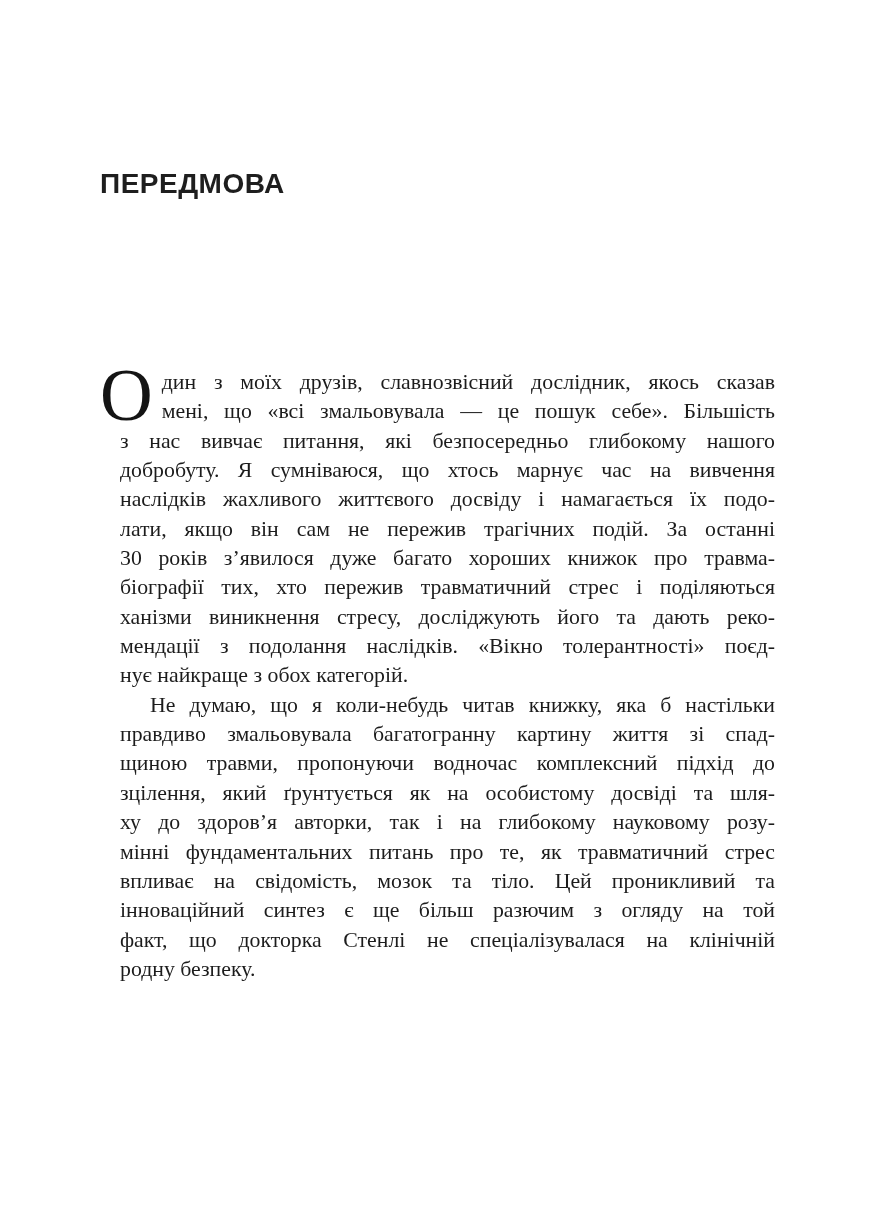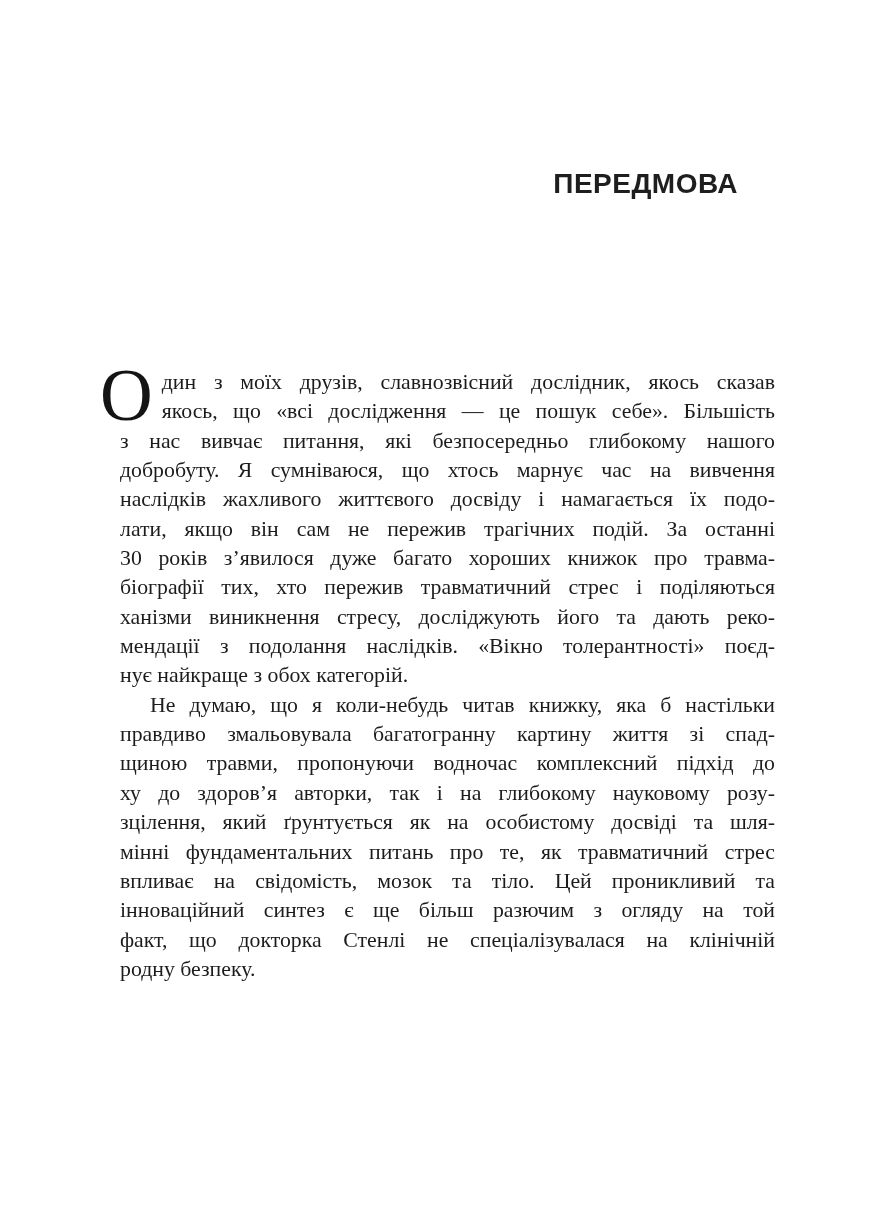--- a/index.html
+++ b/index.html
@@ -11,21 +11,21 @@
     position: relative;
     box-sizing: border-box;
     width: 875px;
     height: 1223px;
     background: #ffffff;
     padding: 166px 100px 0 100px;
     overflow: hidden;
   }
   .chapter-title {
     margin: 0 37px 0 0; 
-    text-align: right;
+    text-align: left;
     font-family: "Liberation Sans", sans-serif;
     font-weight: 700;
     font-size: 28px;
     line-height: 36px;
     letter-spacing: 0.5px;
     color: #1e1e1e;
   }
   .body-text {
     margin-top: 166px;
     font-family: "Liberation Serif", "DejaVu Serif", serif;
@@ -61,40 +61,40 @@
 
 <div class="page">
   <h1 class="chapter-title">ПЕРЕДМОВА</h1>
 
   <div class="body-text">
 
     <section class="paragraph">
       <span class="dropcap">О</span>
       <div class="lines">
           <div class="line">дин з моїх друзів, славнозвісний дослідник, якось сказав</div>
-          <div class="line">якось, що «всі дослідження — це пошук себе». Більшість</div>
+          <div class="line">мені, що «всі змальовувала — це пошук себе». Більшість</div>
           <div class="line">з нас вивчає питання, які безпосередньо глибокому нашого</div>
           <div class="line">добробуту. Я сумніваюся, що хтось марнує час на вивчення</div>
           <div class="line">наслідків жахливого життєвого досвіду і намагається їх подо-</div>
           <div class="line">лати, якщо він сам не пережив трагічних подій. За останні</div>
           <div class="line">30 років з’явилося дуже багато хороших книжок про травма-</div>
           <div class="line">біографії тих, хто пережив травматичний стрес і поділяються</div>
           <div class="line">ханізми виникнення стресу, досліджують його та дають реко-</div>
           <div class="line">мендації з подолання наслідків. «Вікно толерантності» поєд-</div>
           <div class="line line-last">нує найкраще з обох категорій.</div>
         </div>
     </section>
 
     <section class="paragraph">
       <div class="lines">
           <div class="line line-indent">Не думаю, що я коли-небудь читав книжку, яка б настільки</div>
           <div class="line">правдиво змальовувала багатогранну картину життя зі спад-</div>
           <div class="line">щиною травми, пропонуючи водночас комплексний підхід до</div>
+          <div class="line">зцілення, який ґрунтується як на особистому досвіді та шля-</div>
           <div class="line">ху до здоров’я авторки, так і на глибокому науковому розу-</div>
-          <div class="line">зцілення, який ґрунтується як на особистому досвіді та шля-</div>
           <div class="line">мінні фундаментальних питань про те, як травматичний стрес</div>
           <div class="line">впливає на свідомість, мозок та тіло. Цей проникливий та</div>
           <div class="line">інноваційний синтез є ще більш разючим з огляду на той</div>
           <div class="line">факт, що докторка Стенлі не спеціалізувалася на клінічній</div>
           <div class="line line-last">родну безпеку.</div>
         </div>
     </section>
 
   </div>
 </div>

